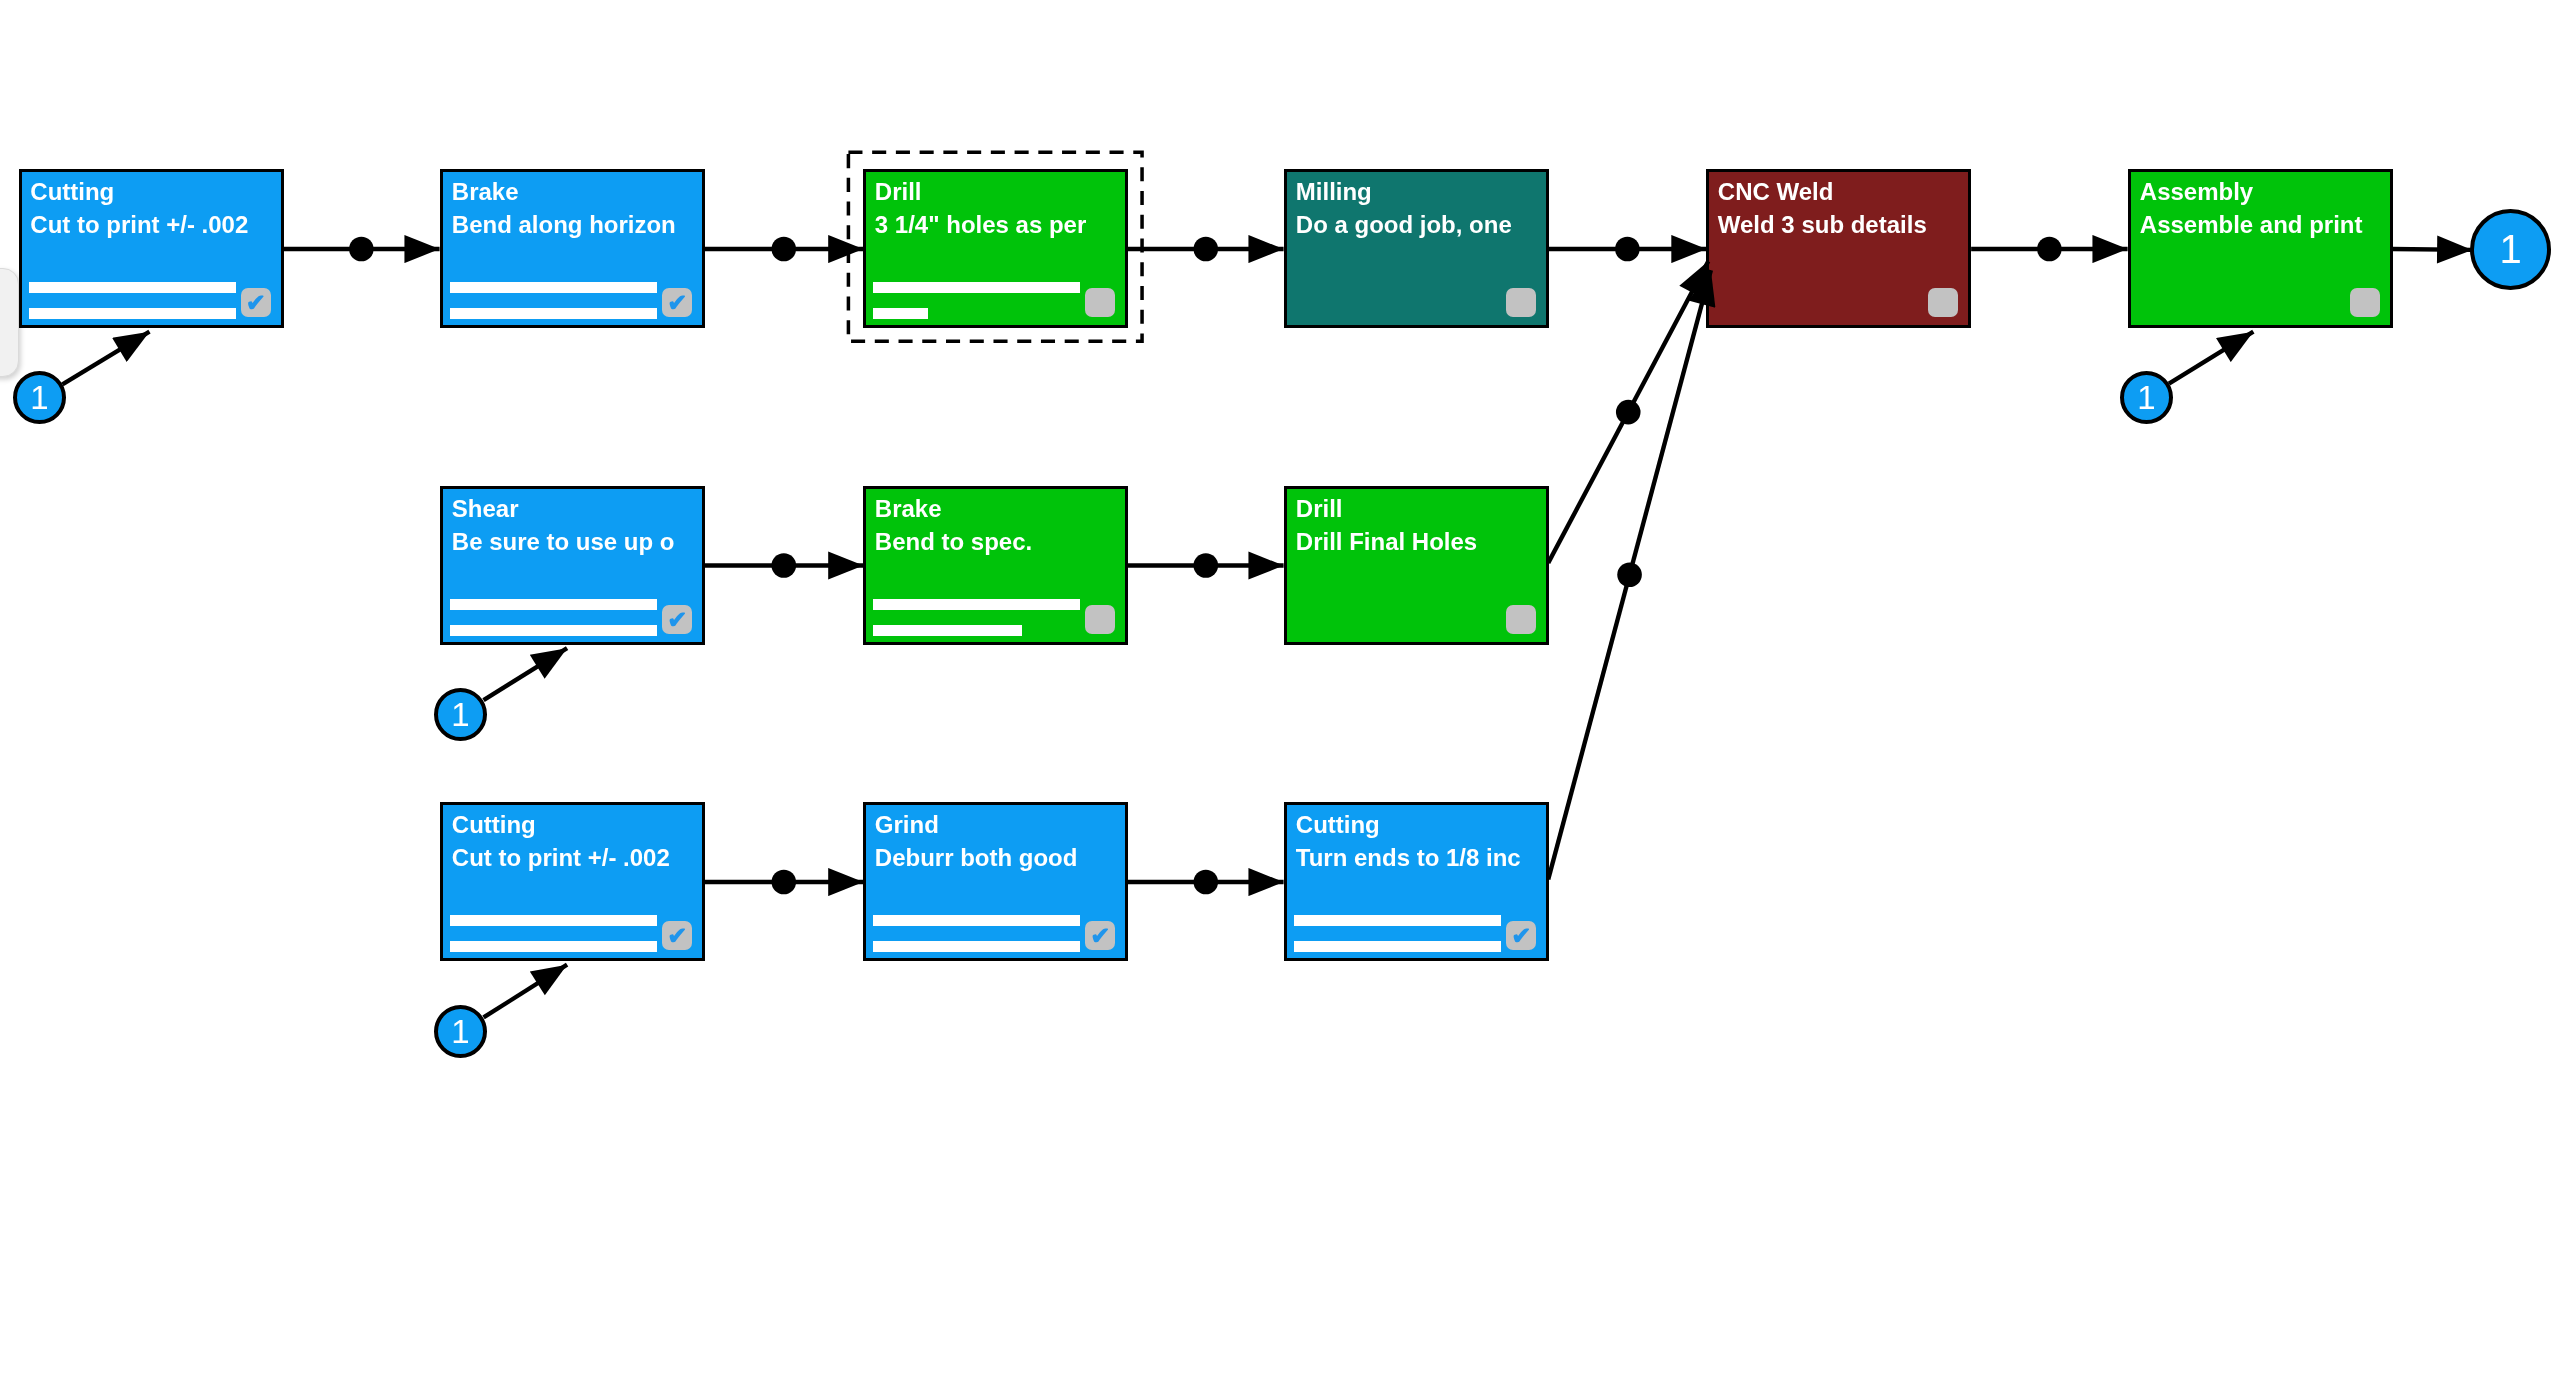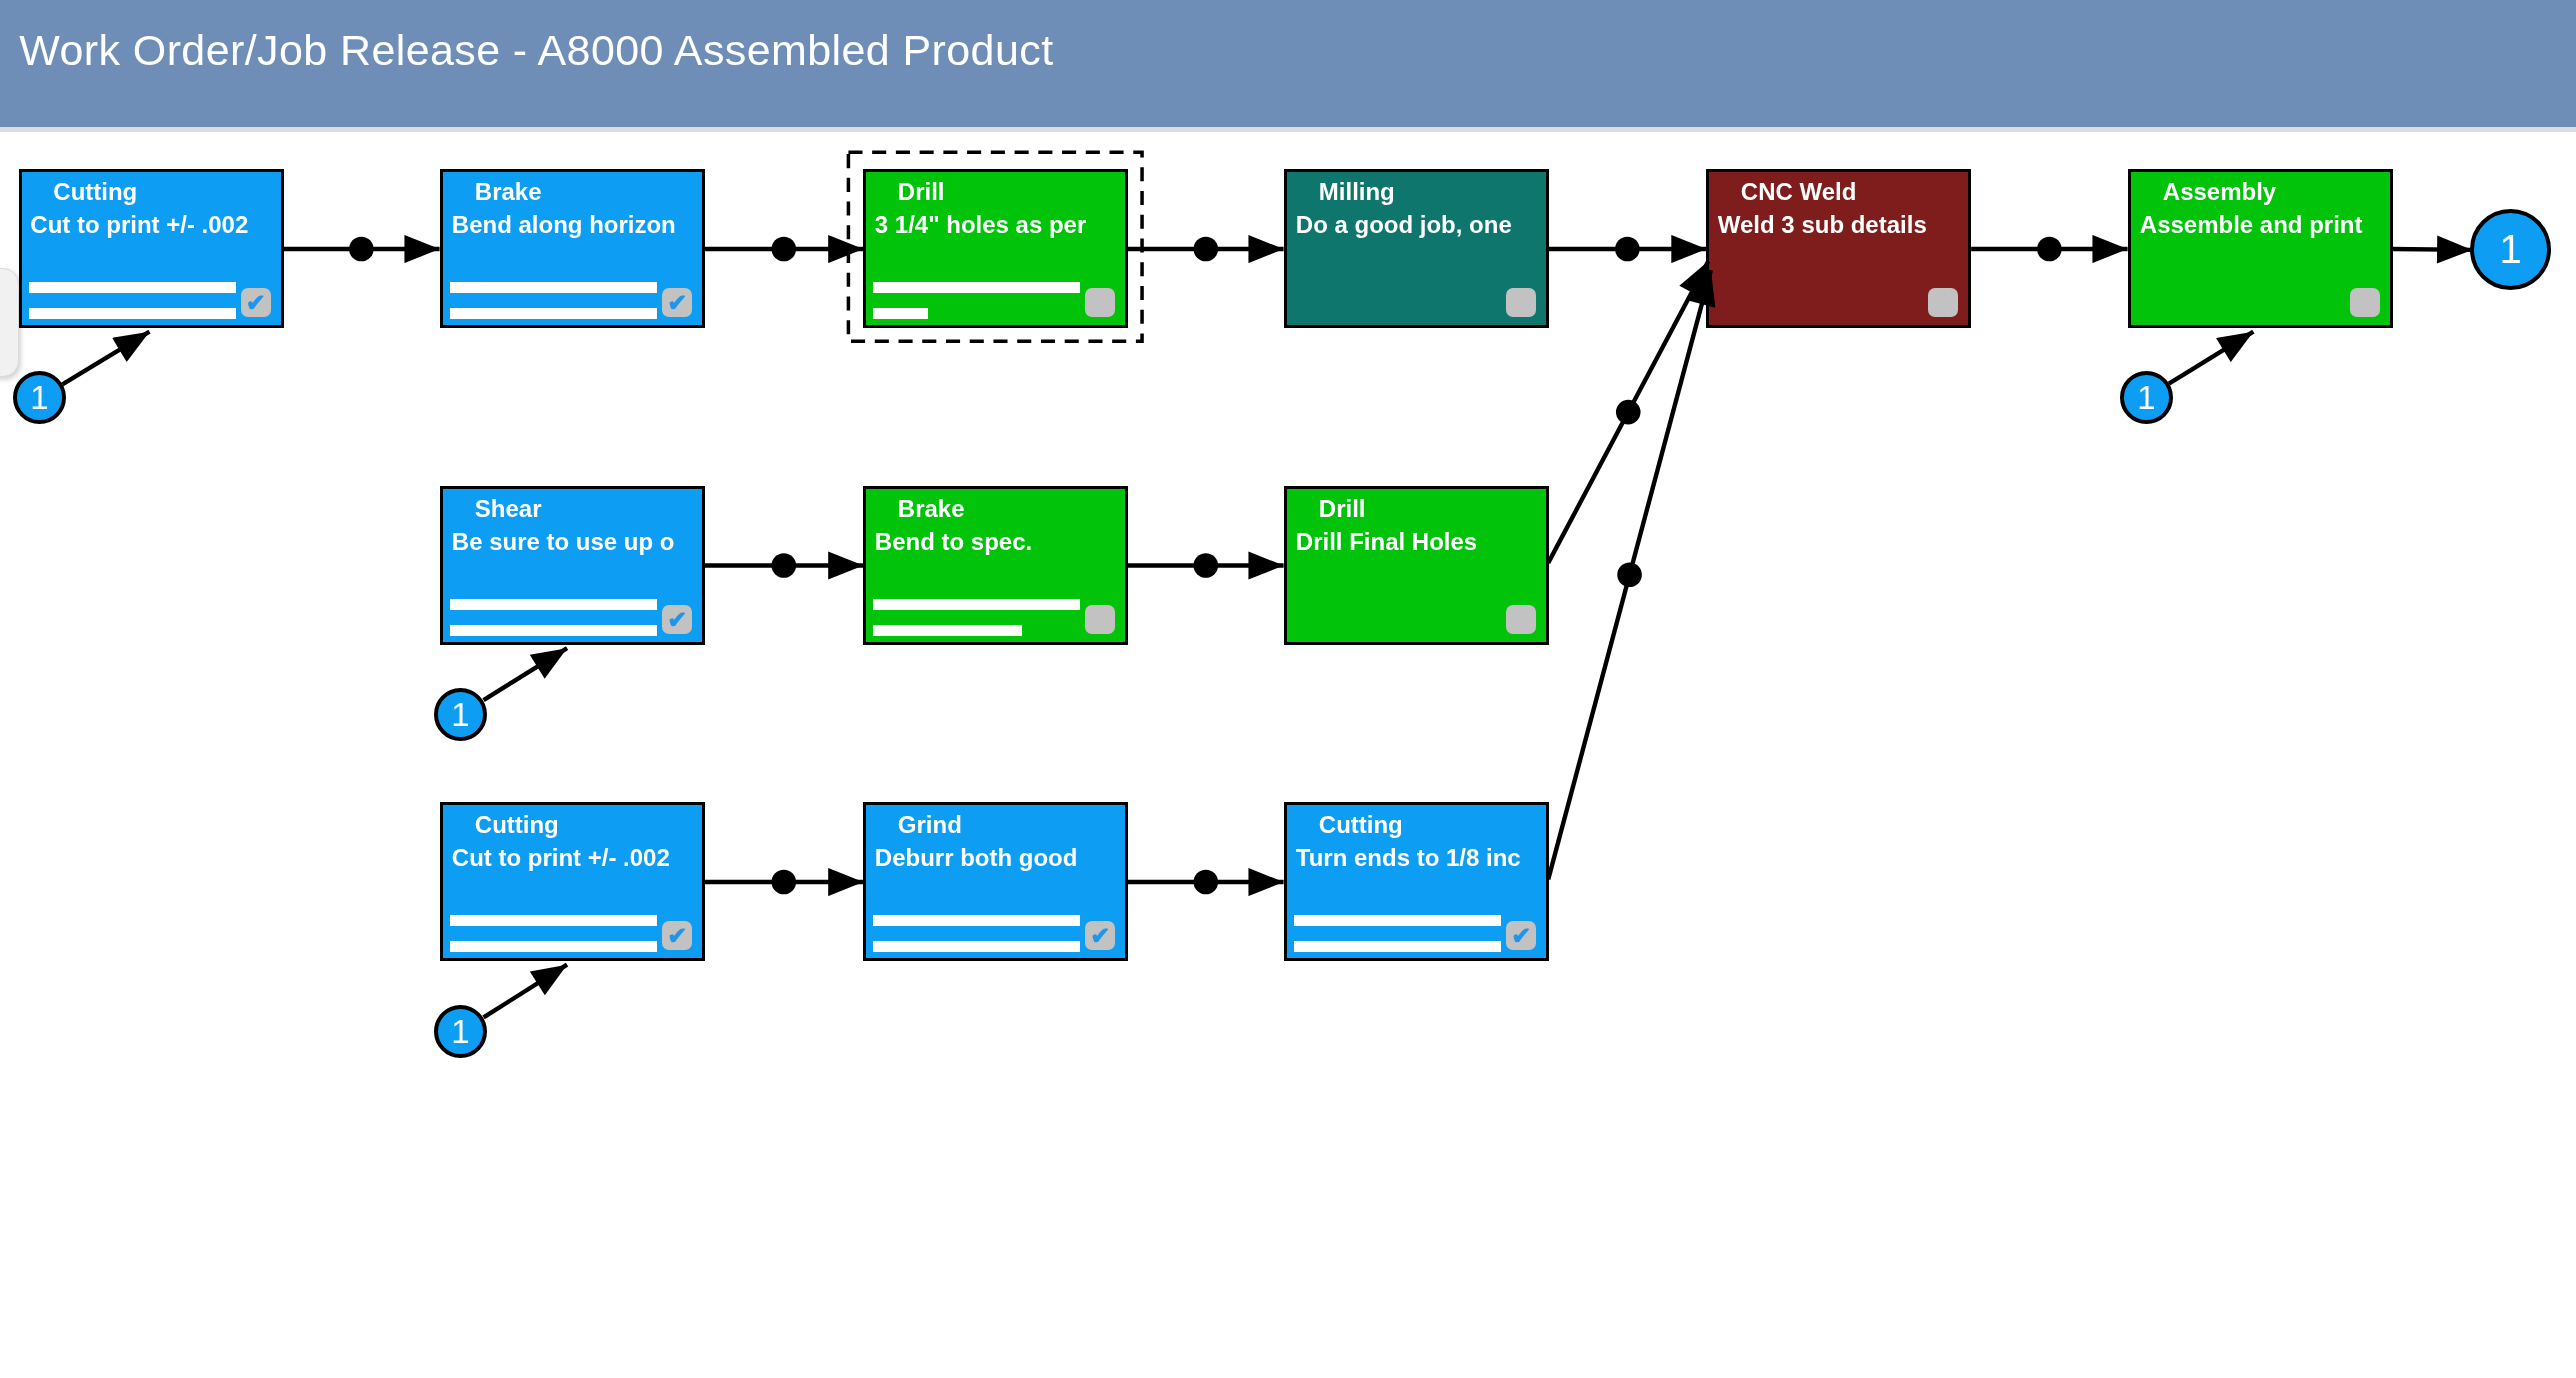--- a/index.html
+++ b/index.html
@@ -21,21 +21,21 @@
     box-shadow:1.8px 2.6px 5.3px rgba(0,0,0,0.18);z-index:1;
   }
   .node{
     position:absolute;width:265px;height:159px;border:3.5px solid #000;
     box-sizing:border-box;overflow:hidden;z-index:2;cursor:pointer;
   }
   .node .ttl,.node .sub{
     position:absolute;left:8.8px;color:#fff;font-weight:bold;font-size:24px;
     line-height:24px;white-space:nowrap;
   }
-  .node .ttl{top:8px;margin-left:23px;}
+  .node .ttl{top:8px;}
   .node .sub{top:41px;}
   .bar{position:absolute;left:7px;height:11.4px;background:#ffffff;}
   .bar.b0{top:110px;}
   .bar.b1{top:136px;}
   .cbx{
     position:absolute;right:9.7px;bottom:8px;width:30px;height:29px;
     background:#c2c2c2;border-radius:7px;display:flex;align-items:center;
     justify-content:center;cursor:pointer;
   }
   .cbx span{font-size:24px;line-height:24px;font-weight:bold;}
@@ -46,23 +46,20 @@
   }
   .counter.small{font-size:33px;font-weight:500;}
   .counter.big{font-size:40px;font-weight:500;}
   #edges{position:absolute;left:0;top:0;z-index:3;pointer-events:none;}
   #nodes,#counters{position:absolute;left:0;top:0;width:0;height:0;}
 </style>
 </head>
 <body>
 
 <div class="stage">
-  <header class="titlebar" id="titlebar" style="background: rgb(110, 141, 183); border-bottom-color: rgb(220, 220, 225);">
-    <h1>Work Order/Job Release - A8000 Assembled Product</h1>
-  </header>
 
   <div class="side-tab"></div>
 
   <div id="nodes">
       <div class="node" style="left: 18.5px; top: 169px; background: rgb(13, 157, 243);">
         <div class="ttl">Cutting</div>
         <div class="sub">Cut to print +/- .002</div>
         <div class="bar b0" style="width: 207px; background: rgb(255, 255, 255);"></div>
         <div class="bar b1" style="width: 207px; background: rgb(255, 255, 255);"></div>
         <div class="cbx" style="background: rgb(194, 194, 194);">

